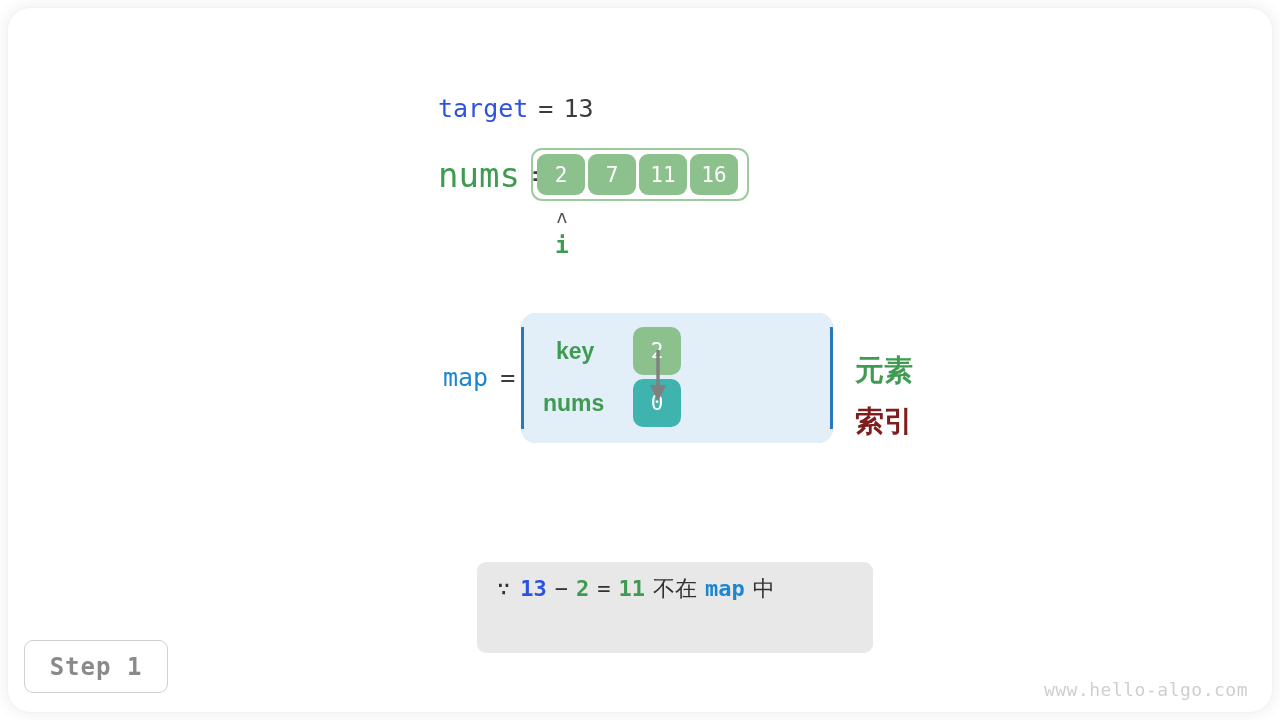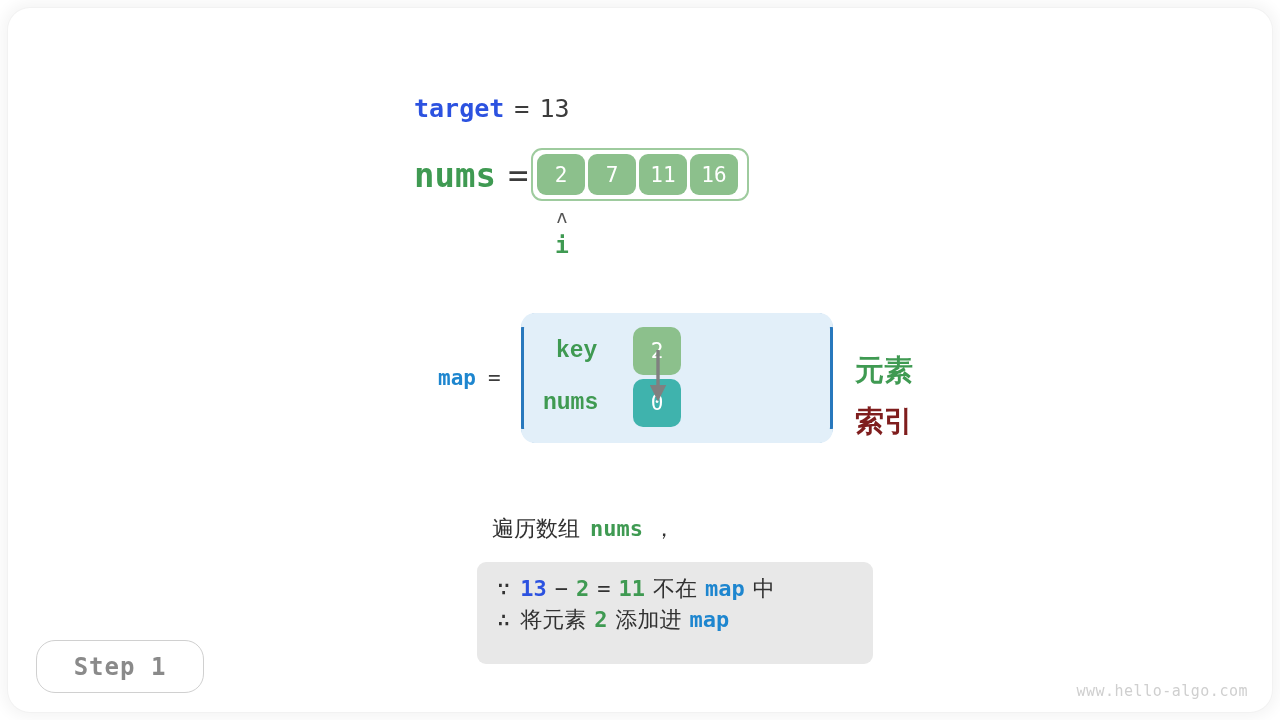--- a/index.html
+++ b/index.html
@@ -28,21 +28,22 @@
     top: 8px;
     width: 1264px;
     height: 704px;
     border-radius: 22px;
     background: #ffffff;
     box-shadow: 0 0 0 1px #f2f2f2, 0 0 14px 6px rgba(0,0,0,0.045);
   }
 
   .mono {
     font-family: "DejaVu Sans Mono", monospace;
-    font-weight: bold;
+    font-weight: normal;
+    margin-left: 24px;
   }
 
   
   #target-row {
     position: absolute;
     left: 414px;
     top: 93px;
     font-size: 25px;
     line-height: 32px;
     white-space: nowrap;
@@ -109,23 +110,23 @@
     font-family: "DejaVu Sans Mono", monospace;
     font-weight: bold;
     font-size: 23px;
     color: #3f9a52;
     line-height: 26px;
   }
 
   
   #map-label {
     position: absolute;
-    left: 438px;
+    left: 419px;
     top: 362px;
-    font-size: 21px;
+    font-size: 25px;
     line-height: 32px;
     white-space: nowrap;
   }
   .kw-map { color: #1e86cf; }
 
   #map-box {
     position: absolute;
     left: 521px;
     top: 313px;
     width: 312px;
@@ -143,21 +144,21 @@
     left: -3px;
     right: -3px;
     height: 14px;
     background: #e2eff9;
   }
   #map-box::before { top: 0; border-radius: 16px 16px 0 0; }
   #map-box::after  { bottom: 0; border-radius: 0 0 16px 16px; }
 
   .map-row-label {
     position: absolute;
-    font-family: Liberation Mono, monospace;
+    font-family: Liberation Sans, sans-serif;
     font-weight: bold;
     font-size: 23px;
     color: #3f9a52;
     line-height: 26px;
   }
   #key-label   { left: 556px; top: 338px; }
   #value-label { left: 543px; top: 390px; }
 
   .map-chip {
     position: absolute;
@@ -209,62 +210,62 @@
   .code-green { color: #3f9a52; font-family: "DejaVu Sans Mono", monospace; font-weight: bold; }
   .code-blue  { color: #1e86cf; font-family: "DejaVu Sans Mono", monospace; font-weight: bold; }
   .code-navy  { color: #2c52e0; font-family: "DejaVu Sans Mono", monospace; font-weight: bold; }
   .code-dark  { color: #323232; font-family: "DejaVu Sans Mono", monospace; font-weight: normal; }
 
   #note-box {
     position: absolute;
     left: 477px;
     top: 562px;
     width: 396px;
-    height: 102px;
+    height: 91px;
     box-sizing: border-box;
     background: #e8e8e8;
     border-radius: 9px;
     padding: 11px 20px 0 20px;
   }
   .note-line {
     font-size: 22px;
     line-height: 31px;
     color: #323232;
     white-space: nowrap;
     font-family: "DejaVu Sans", sans-serif;
   }
 
   
   #step-badge {
     position: absolute;
-    left: 36px;
+    left: 24px;
     top: 640px;
-    width: 168px;
+    width: 144px;
     height: 53px;
     box-sizing: border-box;
     border: 1px solid #d0d0d0;
-    border-radius: 19px;
+    border-radius: 9px;
     background: #ffffff;
     display: flex;
     align-items: center;
     justify-content: center;
     font-family: "DejaVu Sans Mono", monospace;
     font-weight: bold;
     font-size: 24px;
     color: #8a8a8a;
     letter-spacing: 1px;
   }
 
   
   #watermark {
     position: absolute;
     right: 32px;
     bottom: 20px;
     font-family: "DejaVu Sans Mono", monospace;
-    font-size: 15px;
+    font-size: 18px;
     color: #cfcfcf;
     letter-spacing: 0.5px;
   }
 </style>
 </head>
 <body>
 
 <div id="canvas">
   <div id="frame"></div>
 
@@ -303,29 +304,23 @@
       <marker id="arrowhead" markerWidth="5" markerHeight="5" refX="2.2" refY="2.5" orient="auto">
         <path d="M0,0 L5,2.5 L0,5 z" fill="#808080"></path>
       </marker>
     </defs>
     <line x1="18" y1="2" x2="18" y2="44" stroke="#808080" stroke-width="3.4" marker-end="url(#arrowhead)"></line>
   </svg>
 
   <div class="side-label" id="label-element">元素</div>
   <div class="side-label" id="label-index">索引</div>
 
-  <div id="caption-line">
-    <span>遍历数组</span><span class="code-green" style="margin:0 10px;">nums</span><span>，</span>
-  </div>
 
   <div id="note-box">
     <div class="note-line">
       <span class="code-dark">∵</span><span style="display:inline-block;width:10px;"></span><span class="code-navy">13</span><span style="display:inline-block;width:8px;"></span><span class="code-dark">−</span><span style="display:inline-block;width:8px;"></span><span class="code-green">2</span><span style="display:inline-block;width:8px;"></span><span class="code-dark">=</span><span style="display:inline-block;width:8px;"></span><span class="code-green">11</span><span style="display:inline-block;width:8px;"></span><span>不在</span><span style="display:inline-block;width:8px;"></span><span class="code-blue">map</span><span style="display:inline-block;width:8px;"></span><span>中</span>
     </div>
-    <div class="note-line">
-      <span class="code-dark">∴</span><span style="display:inline-block;width:10px;"></span><span>将元素</span><span style="display:inline-block;width:8px;"></span><span class="code-green">2</span><span style="display:inline-block;width:8px;"></span><span>添加进</span><span style="display:inline-block;width:8px;"></span><span class="code-blue">map</span>
-    </div>
   </div>
 
   <div id="step-badge">Step 1</div>
 
   <div id="watermark">www.hello-algo.com</div>
 </div>
 
 </body></html>

